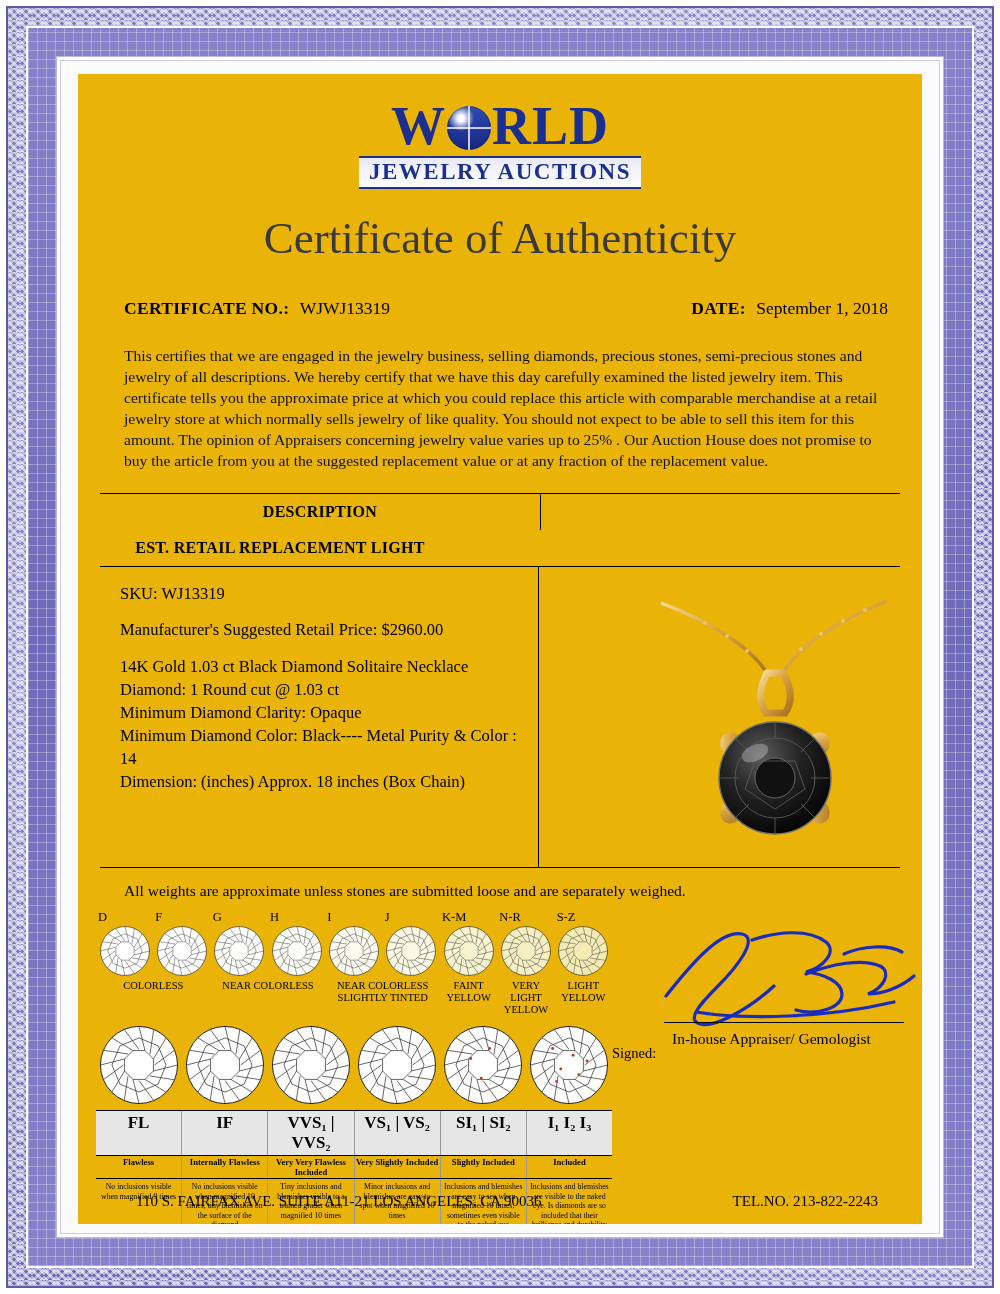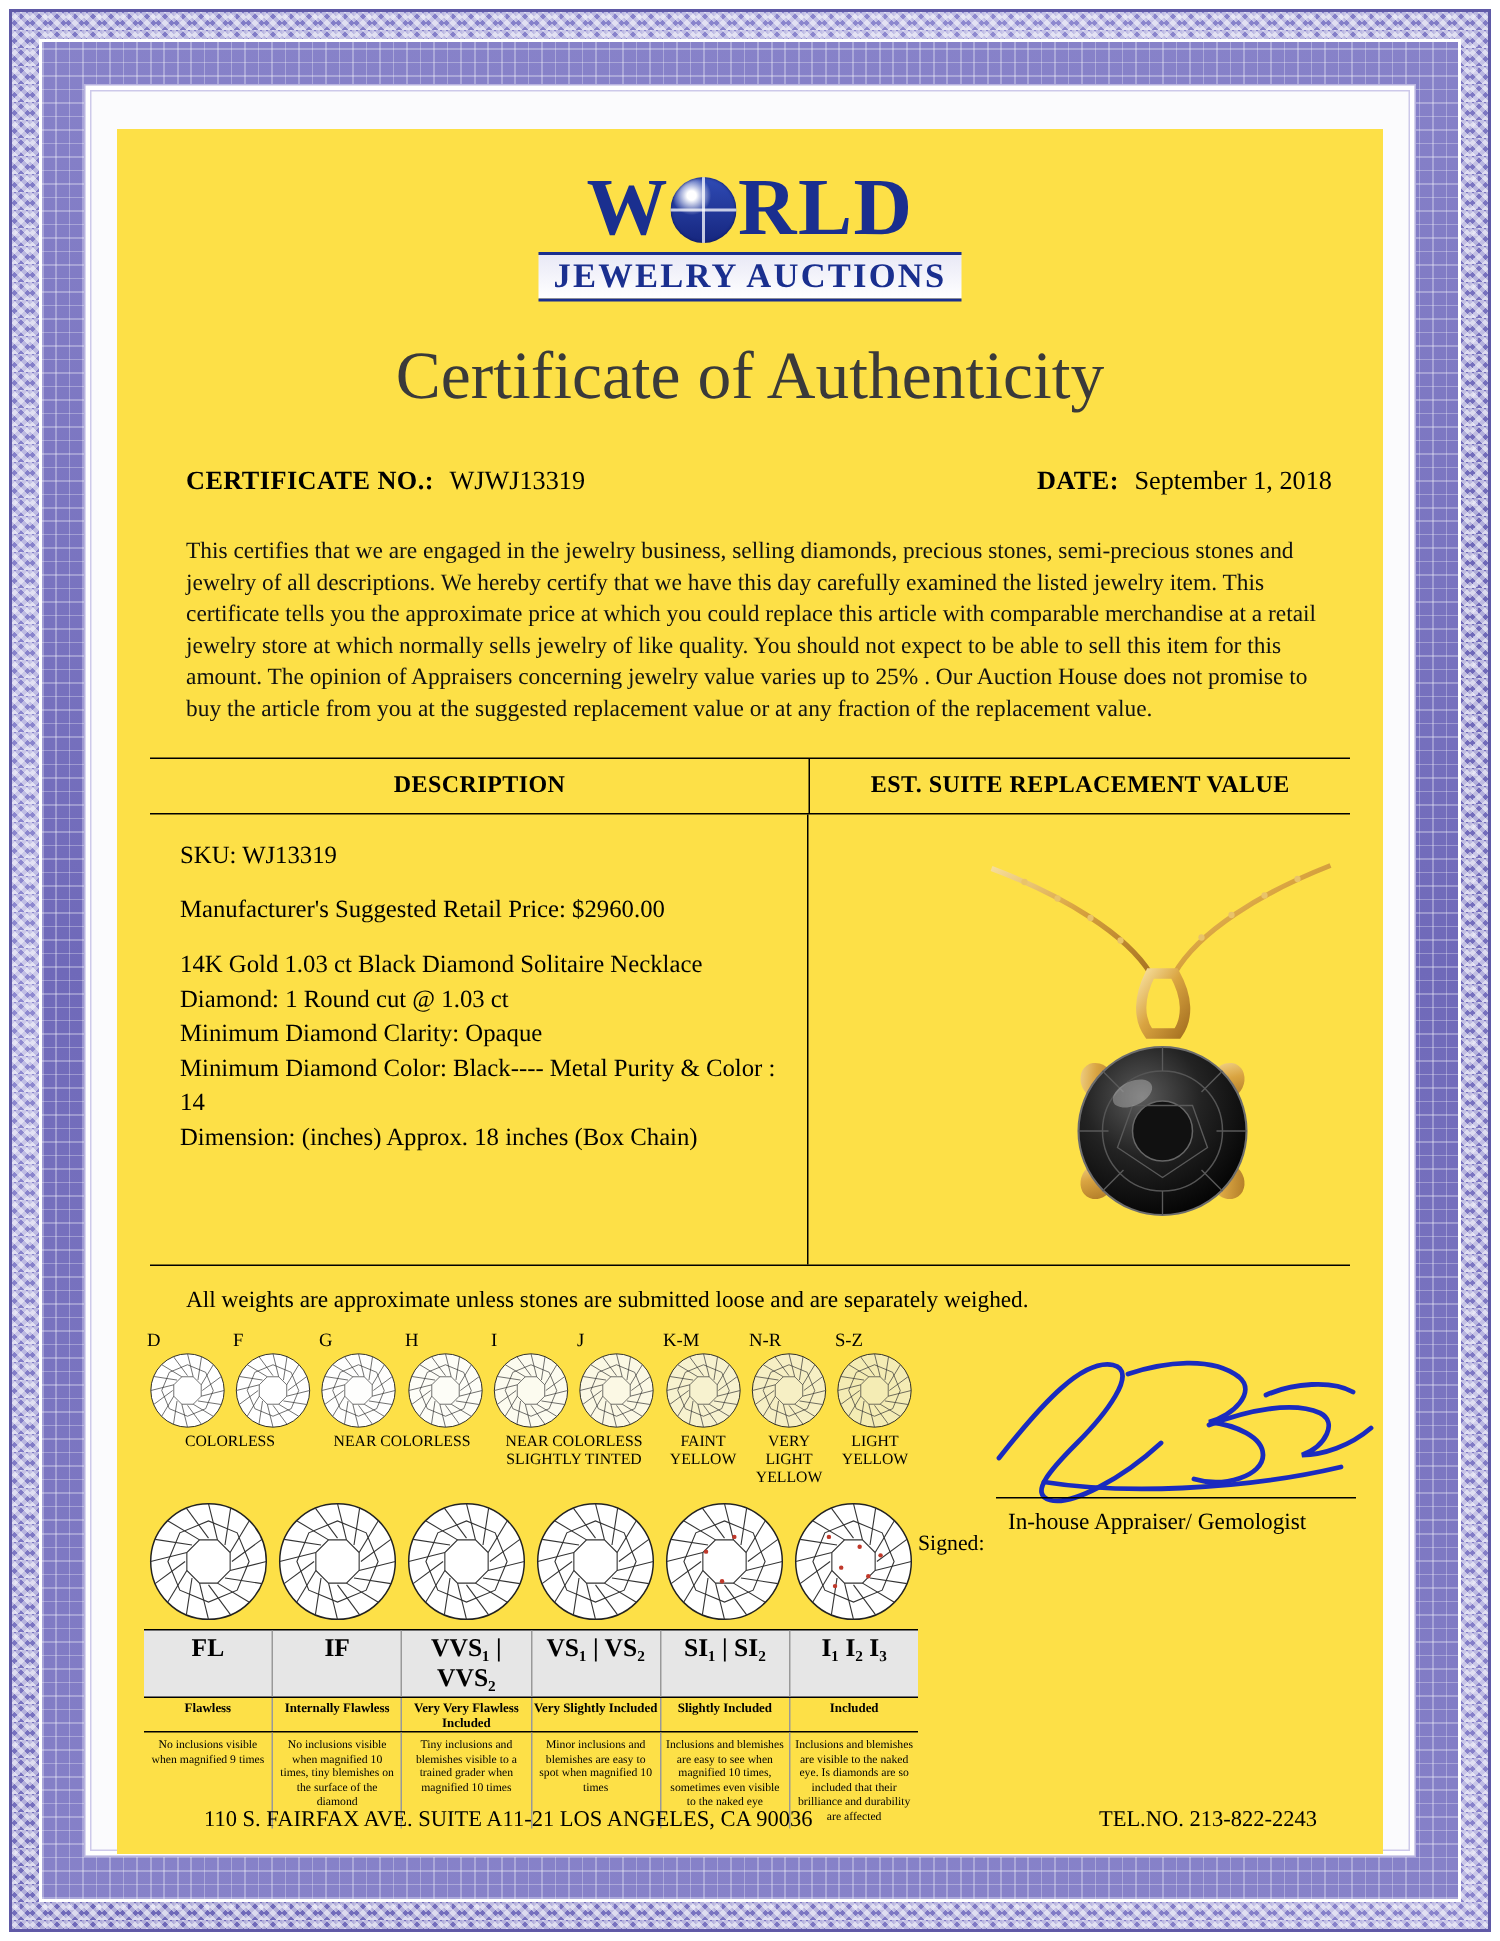--- a/index.html
+++ b/index.html
@@ -55,24 +55,24 @@
     opacity: 0.85;
   }
   .corner-tl { left: 62px;  top: 62px; }
   .corner-tr { right: 62px; top: 62px; transform: scaleX(-1); }
   .corner-bl { left: 62px;  bottom: 62px; transform: scaleY(-1); }
   .corner-br { right: 62px; bottom: 62px; transform: scale(-1,-1); }
 
   .sheet {
     position: absolute;
     left: 78px;
-    top: 86px;
+    top: 74px;
     width: 844px;
     height: 1150px;
-    background: #fde047;
+    background: #eab308;
     overflow: hidden;
   }
 
   
   .logo-wrap {
     margin-top: 24px;
     text-align: center;
     position: relative;
     height: 92px;
   }
@@ -159,20 +159,21 @@
 
   
   .tbl {
     margin: 22px 22px 0 22px;
     border-top: 1.5px solid #000;
     border-bottom: 1.5px solid #000;
   }
   .tbl-head {
     display: flex;
     border-bottom: 1.5px solid #000;
+    flex-direction: column;
   }
   .tbl-head .cell {
     padding: 9px 0 9px 0;
     text-align: center;
     font-weight: bold;
     font-size: 16px;
     letter-spacing: .3px;
   }
   .col-desc { width: 55%; border-right: 1.5px solid #000; }
   .col-val  { width: 45%; }
@@ -354,21 +355,21 @@
         <span class="meta-label">DATE:</span>
         <span class="meta-value">September 1, 2018</span>
       </div>
     </div>
 
     <div class="intro">This certifies that we are engaged in the jewelry business, selling diamonds, precious stones, semi-precious stones and jewelry of all descriptions.  We hereby certify that we have this day carefully examined the listed jewelry item.  This certificate tells you the approximate price at which you could replace this article with comparable merchandise at a retail jewelry store at which normally sells jewelry of like quality.  You should not expect to be able to sell this item for this amount.  The opinion of Appraisers concerning jewelry value varies up to 25% .   Our Auction House does not promise to buy the article from you at the suggested replacement value or at any fraction of the replacement value.</div>
 
     <div class="tbl">
       <div class="tbl-head">
         <div class="cell col-desc">DESCRIPTION</div>
-        <div class="cell col-val">EST. SUITE REPLACEMENT VALUE</div>
+        <div class="cell col-val">EST. RETAIL REPLACEMENT LIGHT</div>
       </div>
       <div class="tbl-body">
         <div class="col-desc" style="border-right:1.5px solid #000;">
           <div class="desc-line">SKU: WJ13319</div>
           <div class="desc-line">Manufacturer's Suggested Retail Price: $2960.00</div>
           <div class="desc-block">
             <div>14K Gold 1.03 ct Black Diamond Solitaire Necklace</div>
             <div>Diamond: 1 Round cut @ 1.03 ct</div>
             <div> Minimum Diamond Clarity: Opaque</div>
             <div> Minimum Diamond Color: Black---- Metal Purity &amp; Color : 14</div>

